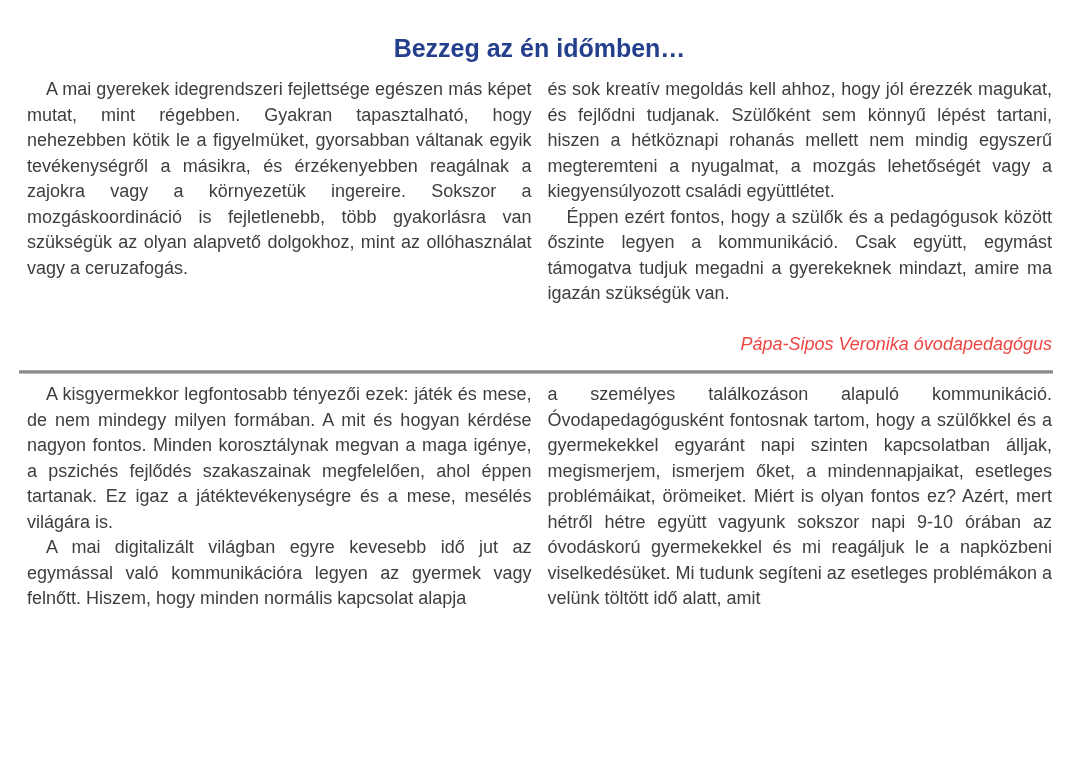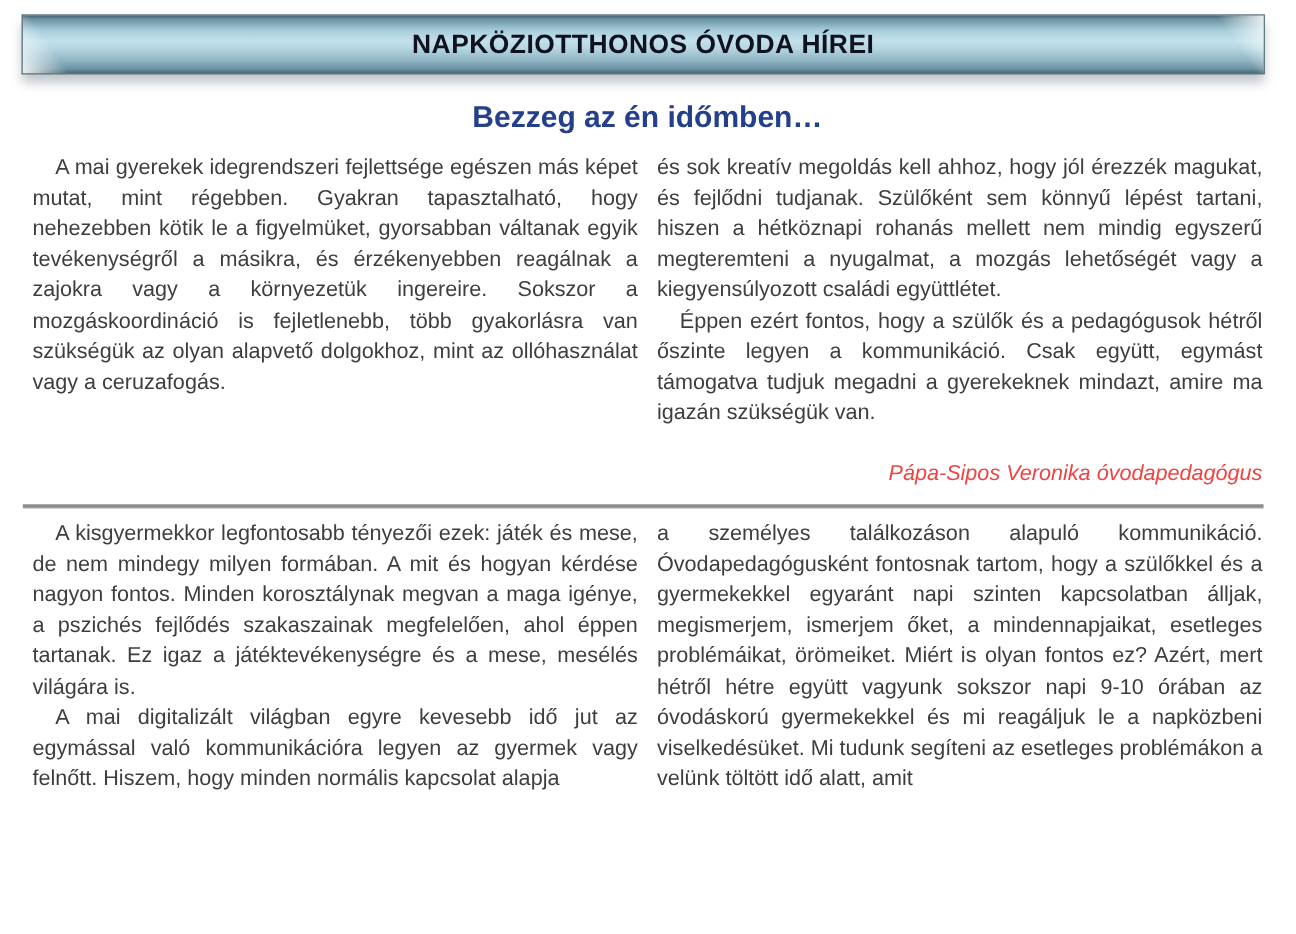--- a/index.html
+++ b/index.html
@@ -80,33 +80,30 @@
     height: 4px;
     margin: 13px -1px 8px -8px;
     background: linear-gradient(180deg, #bdbdbd 0%, #8b8b8b 30%, #8b8b8b 62%, #d2d2d2 100%);
   }
 </style>
 </head>
 <body>
 
 <div class="page">
 
-  <div class="banner">
-    <span class="banner-title">NAPKÖZIOTTHONOS ÓVODA HÍREI</span>
-  </div>
 
   <h2 class="article-title title-1">Bezzeg az én időmben…</h2>
 
   <div class="columns">
     <div class="col">
       <p class="indent">A mai gyerekek idegrendszeri fejlettsége egészen más képet mutat, mint régebben. Gyakran tapasztalható, hogy nehezebben kötik le a figyelmüket, gyorsabban váltanak egyik tevékenységről a másikra, és érzékenyebben reagálnak a zajokra vagy a környezetük ingereire. Sokszor a mozgáskoordináció is fejletlenebb, több gyakorlásra van szükségük az olyan alapvető dolgokhoz, mint az ollóhasználat vagy a ceruzafogás.</p>
     </div>
     <div class="col">
       <p>és sok kreatív megoldás kell ahhoz, hogy jól érezzék magukat, és fejlődni tudjanak. Szülőként sem könnyű lépést tartani, hiszen a hétköznapi rohanás mellett nem mindig egyszerű megteremteni a nyugalmat, a mozgás lehetőségét vagy a kiegyensúlyozott családi együttlétet.</p>
-      <p class="indent">Éppen ezért fontos, hogy a szülők és a pedagógusok hétről őszinte legyen a kommunikáció. Csak együtt, egymást támogatva tudjuk megadni a gyerekeknek mindazt, amire ma igazán szükségük van.</p>
+      <p class="indent">Éppen ezért fontos, hogy a szülők és a pedagógusok között őszinte legyen a kommunikáció. Csak együtt, egymást támogatva tudjuk megadni a gyerekeknek mindazt, amire ma igazán szükségük van.</p>
       <p class="signature">Pápa-Sipos Veronika óvodapedagógus</p>
     </div>
   </div>
 
   <div class="divider"></div>
 
 
   <div class="columns">
     <div class="col">
       <p class="indent">A kisgyermekkor legfontosabb tényezői ezek: játék és mese, de nem mindegy milyen formában. A mit és hogyan kérdése nagyon fontos. Minden korosztálynak megvan a maga igénye, a pszichés fejlődés szakaszainak megfelelően, ahol éppen tartanak. Ez igaz a játéktevékenységre és a mese, mesélés világára is.</p>

